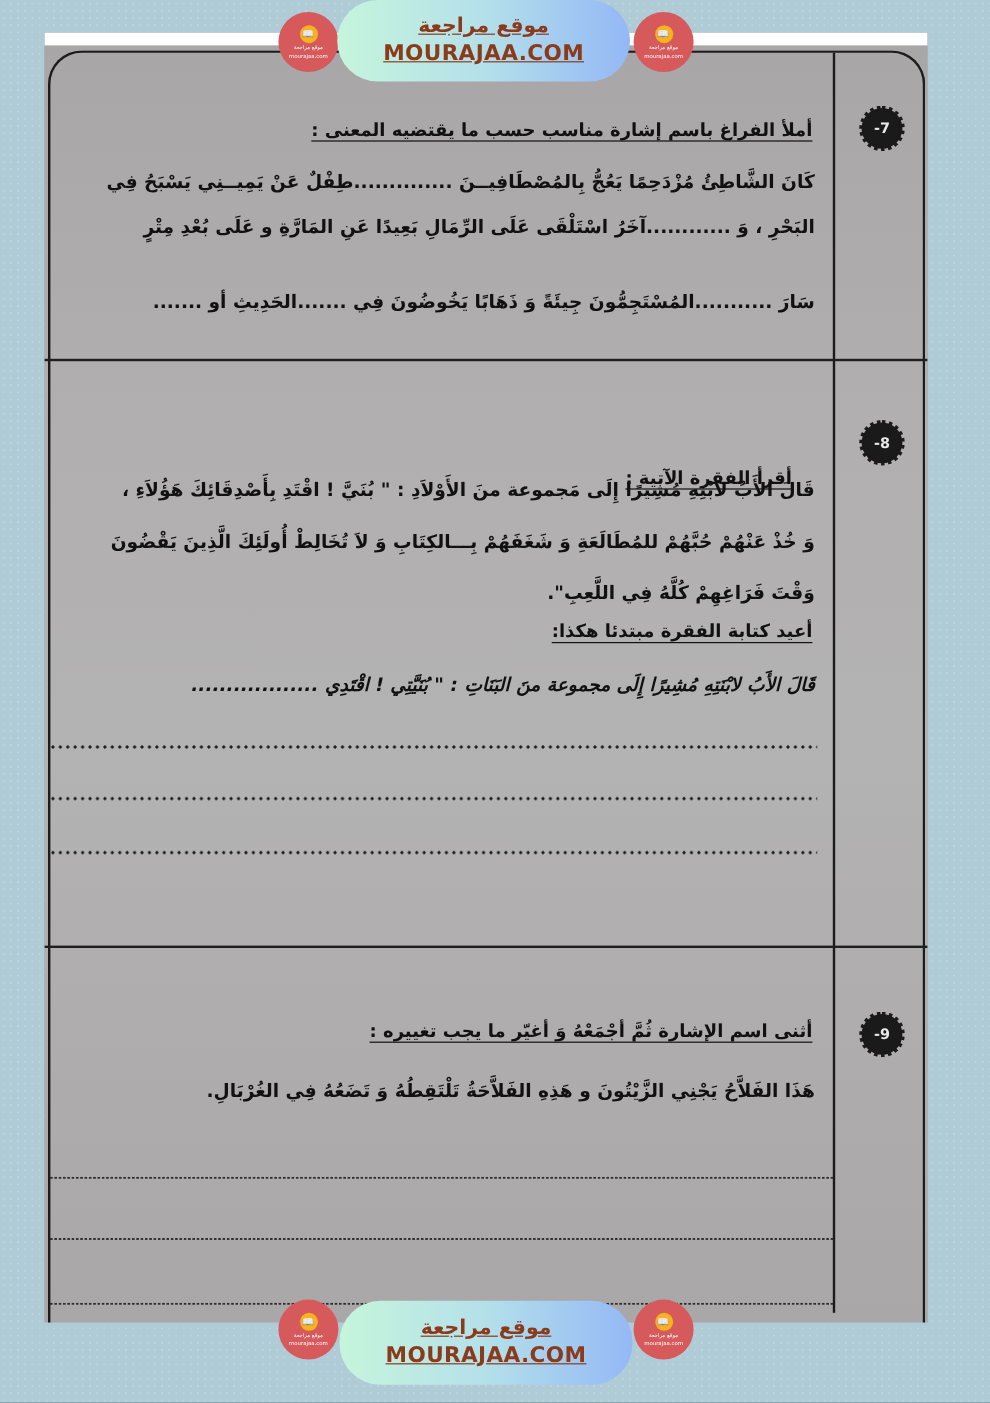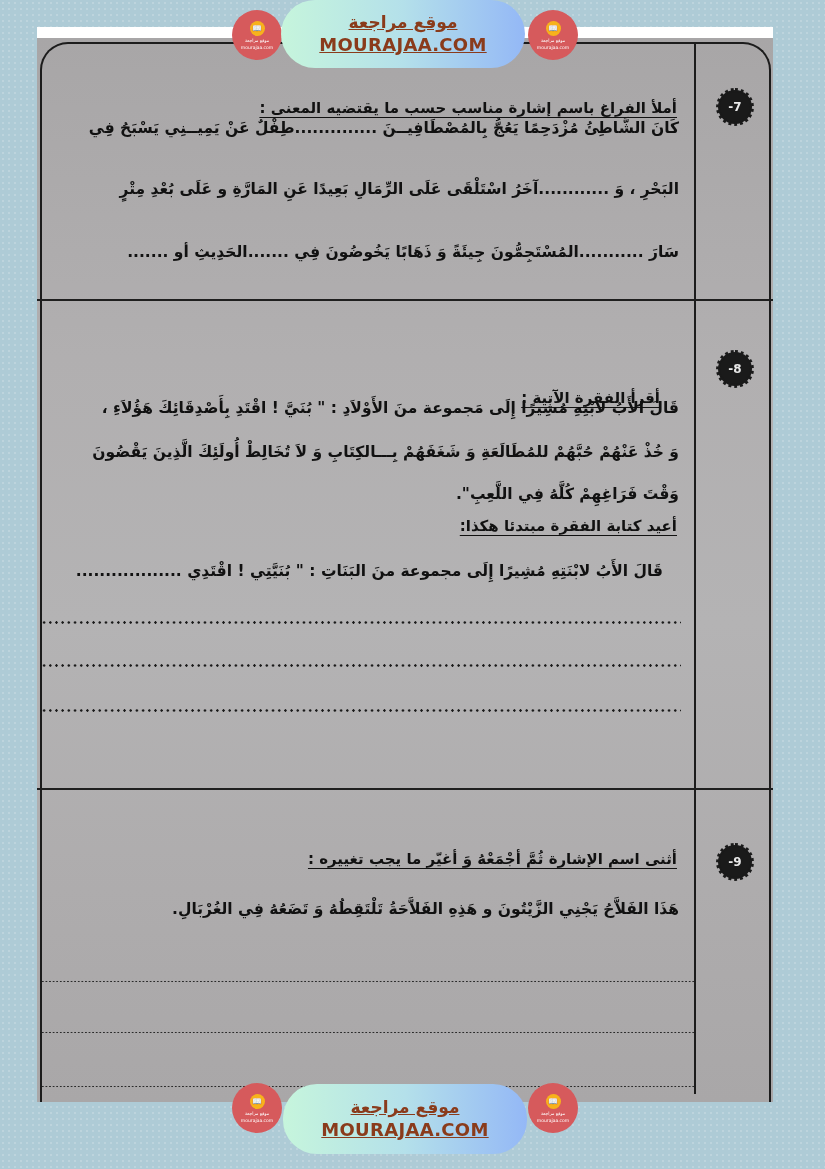--- a/index.html
+++ b/index.html
@@ -71,33 +71,33 @@
   <div class="photo"></div>
   <div class="frame"></div>
   <div class="col-line"></div>
   <div class="h-line" style="top:272px;"></div>
   <div class="h-line" style="top:761px;"></div>
 
   <div class="badge" style="left:683px; top:65px;">
     <span>-7</span>
   </div>
   <div class="ar title" style="right:96px; top:72px;text-align:right;">أملأ الفراغ باسم إشارة مناسب حسب ما يقتضيه المعنى :</div>
-  <div class="ar body" style="right:94px; top:92px;">كَانَ الشَّاطِئُ مُزْدَحِمًا يَعُجُّ بِالمُصْطَافِيــنَ ..............طِفْلٌ عَنْ يَمِيــنِي يَسْبَحُ فِي</div>
+  <div class="ar body" style="right:94px; top:116px;">كَانَ الشَّاطِئُ مُزْدَحِمًا يَعُجُّ بِالمُصْطَافِيــنَ ..............طِفْلٌ عَنْ يَمِيــنِي يَسْبَحُ فِي</div>
   <div class="ar body" style="right:94px; top:153px;margin-left:24px;">البَحْرِ ، وَ ............آخَرُ اسْتَلْقَى عَلَى الرِّمَالِ بَعِيدًا عَنِ المَارَّةِ و عَلَى بُعْدِ مِتْرٍ</div>
   <div class="ar body" style="right:94px; top:197px;margin-top:19px;">سَارَ ...........المُسْتَجِمُّونَ جِيئَةً وَ ذَهَابًا يَخُوضُونَ فِي .......الحَدِيثِ أو .......</div>
 
   <div class="badge" style="left:683px; top:327px;">
     <span>-8</span>
   </div>
   <div class="ar title" style="right:113px; top:330px;margin-top:32px;">أقرأ الفقرة الآتية :</div>
   <div class="ar body" style="right:94px; top:372px;">قَالَ الأَبُ لابْنِهِ مُشِيرًا إِلَى مَجموعة منَ الأَوْلاَدِ : " بُنَيَّ ! اقْتَدِ بِأَصْدِقَائِكَ هَؤُلاَءِ ،</div>
   <div class="ar body" style="right:94px; top:416px;">وَ خُذْ عَنْهُمْ حُبَّهُمْ للمُطَالَعَةِ وَ شَغَفَهُمْ بِـــالكِتَابِ وَ لاَ تُخَالِطْ أُولَئِكَ الَّذِينَ يَقْضُونَ</div>
   <div class="ar body" style="right:94px; top:458px;">وَقْتَ فَرَاغِهِمْ كُلَّهُ فِي اللَّعِبِ".</div>
   <div class="ar title" style="right:96px; top:490px;">أعيد كتابة الفقرة مبتدئا هكذا:</div>
-  <div class="ar body" style="right:110px; top:535px;">قَالَ الأَبُ لابْنَتِهِ مُشِيرًا إِلَى مجموعة منَ البَنَاتِ : " بُنَيَّتِي ! اقْتَدِي ..................</div>
+  <div class="ar body" style="right:94px; top:535px;font-style:italic;">قَالَ الأَبُ لابْنَتِهِ مُشِيرًا إِلَى مجموعة منَ البَنَاتِ : " بُنَيَّتِي ! اقْتَدِي ..................</div>
   <div class="dots" style="top:594px; width:640px;"></div>
   <div class="dots" style="top:637px; width:640px;"></div>
   <div class="dots" style="top:682px; width:640px;"></div>
 
   <div class="badge" style="left:683px; top:820px;">
     <span>-9</span>
   </div>
   <div class="ar title" style="right:96px; top:823px;">أثنى اسم الإشارة ثُمَّ أجْمَعْهُ وَ أغيّر ما يجب تغييره :</div>
   <div class="ar body" style="right:94px; top:873px;">هَذَا الفَلاَّحُ يَجْنِي الزَّيْتُونَ و هَذِهِ الفَلاَّحَةُ تَلْتَقِطُهُ وَ تَضَعُهُ فِي الغُرْبَالِ.</div>
   <div class="dots fine" style="top:953px; width:654px;"></div>

